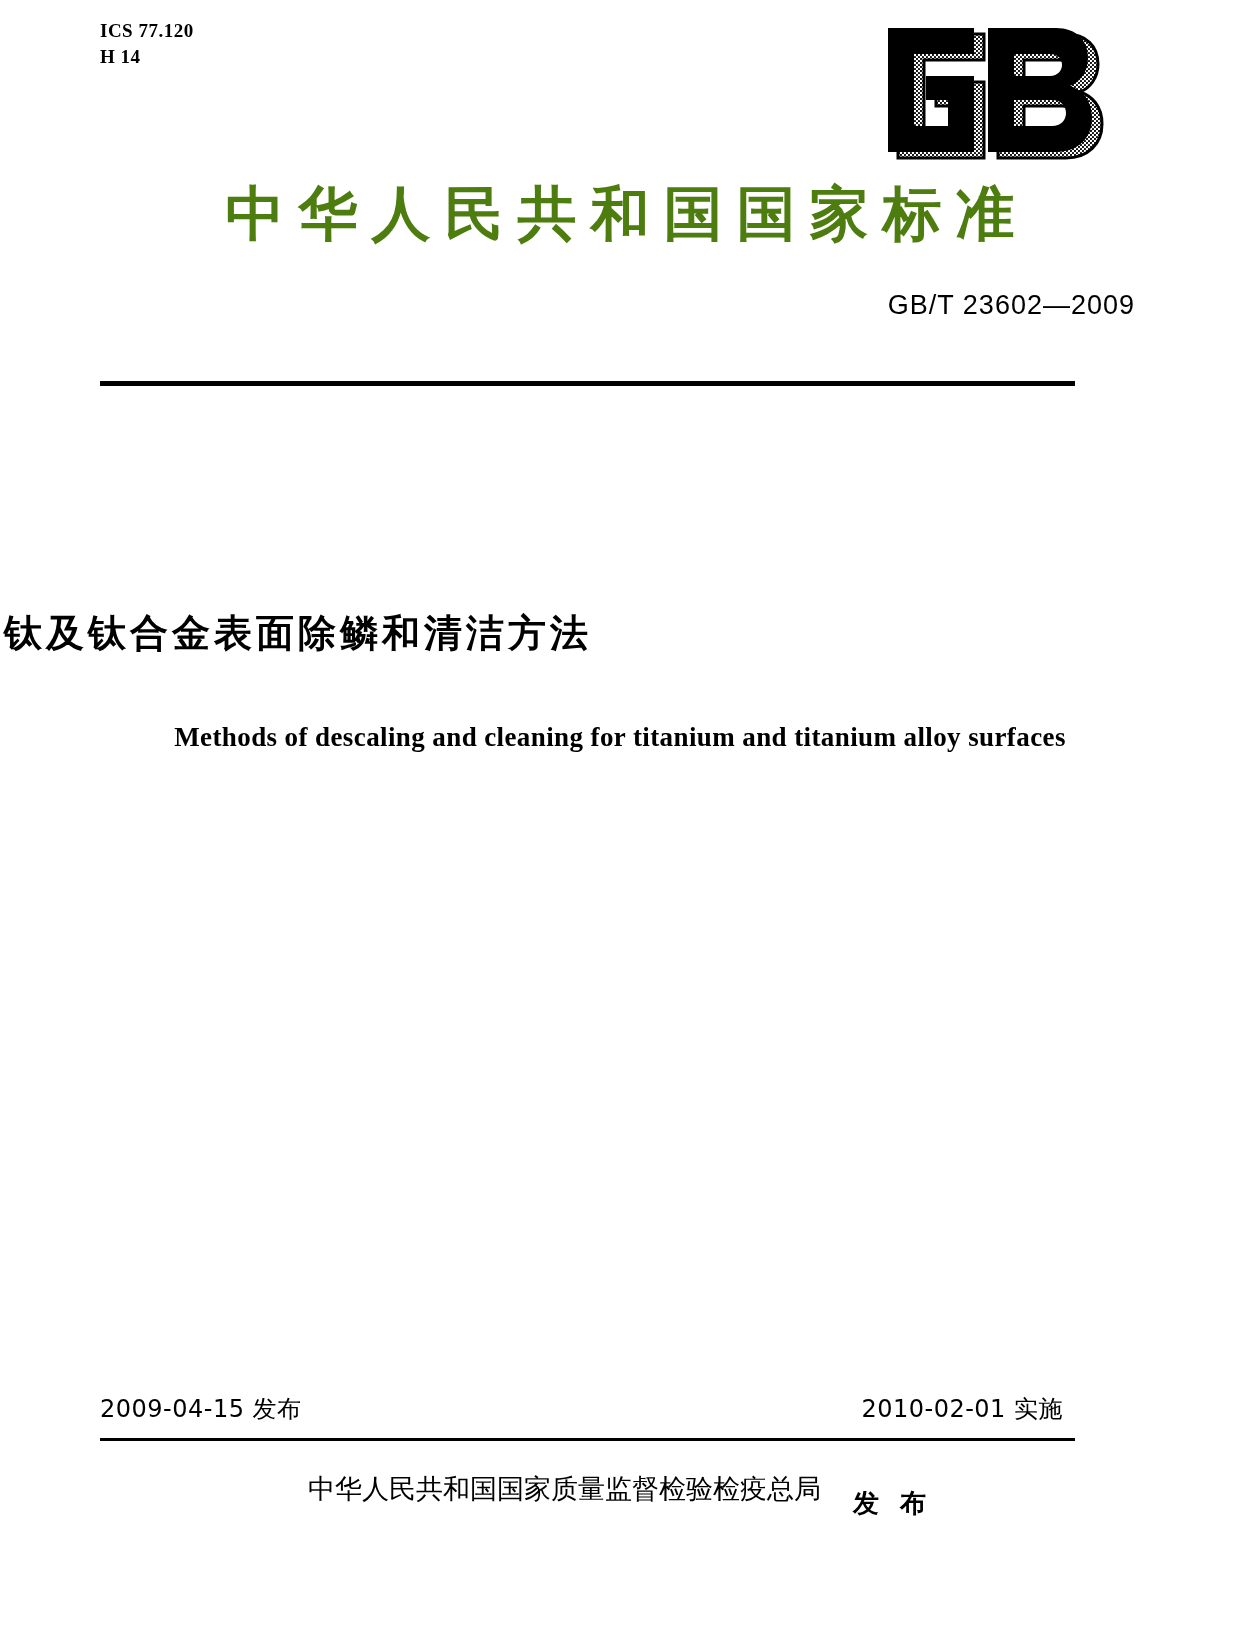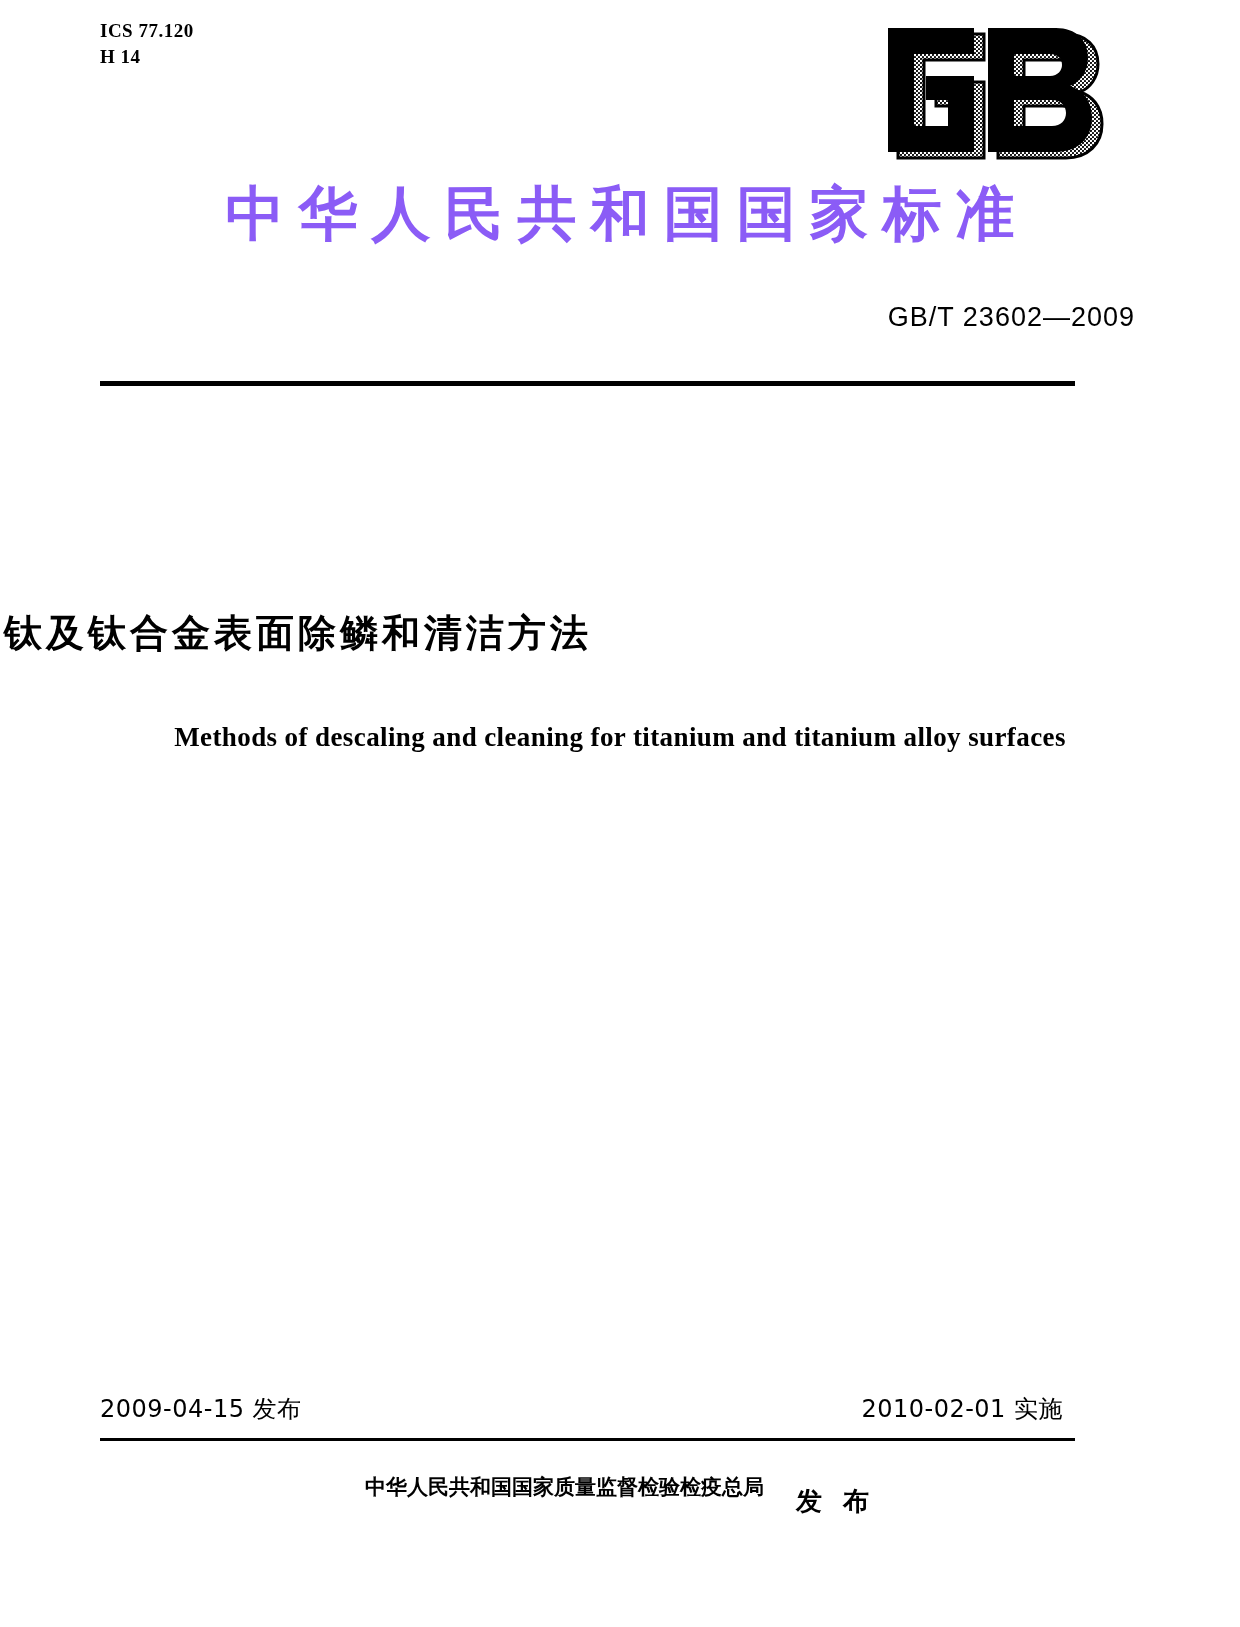--- a/index.html
+++ b/index.html
@@ -45,28 +45,28 @@
     position: absolute;
     left: 0;
     top: 175px;
     width: 1240px;
     text-align: center;
     font-family: "DejaVu Sans", sans-serif;
     font-weight: bold;
     font-size: 59px;
     letter-spacing: 14px;
     text-indent: 14px;
-    color: #8b5cf6;
+    color: #4d7c0f;
   }
 
   
   .std-number {
     position: absolute;
     right: 105px;
-    top: 302px;
+    top: 290px;
     font-family: "Liberation Sans", sans-serif;
     font-size: 27px;
     letter-spacing: 1px;
   }
 
   
   .rule-thick {
     position: absolute;
     left: 100px;
     top: 381px;
@@ -137,22 +137,22 @@
     left: 0;
     top: 1470px;
     width: 1240px;
     text-align: center;
   }
   .issuer-lines {
     display: inline-block;
     vertical-align: middle;
     text-align: center;
     font-family: "DejaVu Sans", sans-serif;
-    font-weight: bold;
-    font-size: 21px;
+    font-weight: normal;
+    font-size: 27px;
     line-height: 1.42;
   }
   .issuer-line-1 { letter-spacing: 0px; }
   .issuer-line-2 { letter-spacing: 7px; text-indent: 7px; }
   .issuer-verb {
     display: inline-block;
     vertical-align: middle;
     margin-left: 26px;
     font-family: "DejaVu Sans", sans-serif;
     font-weight: bold;

